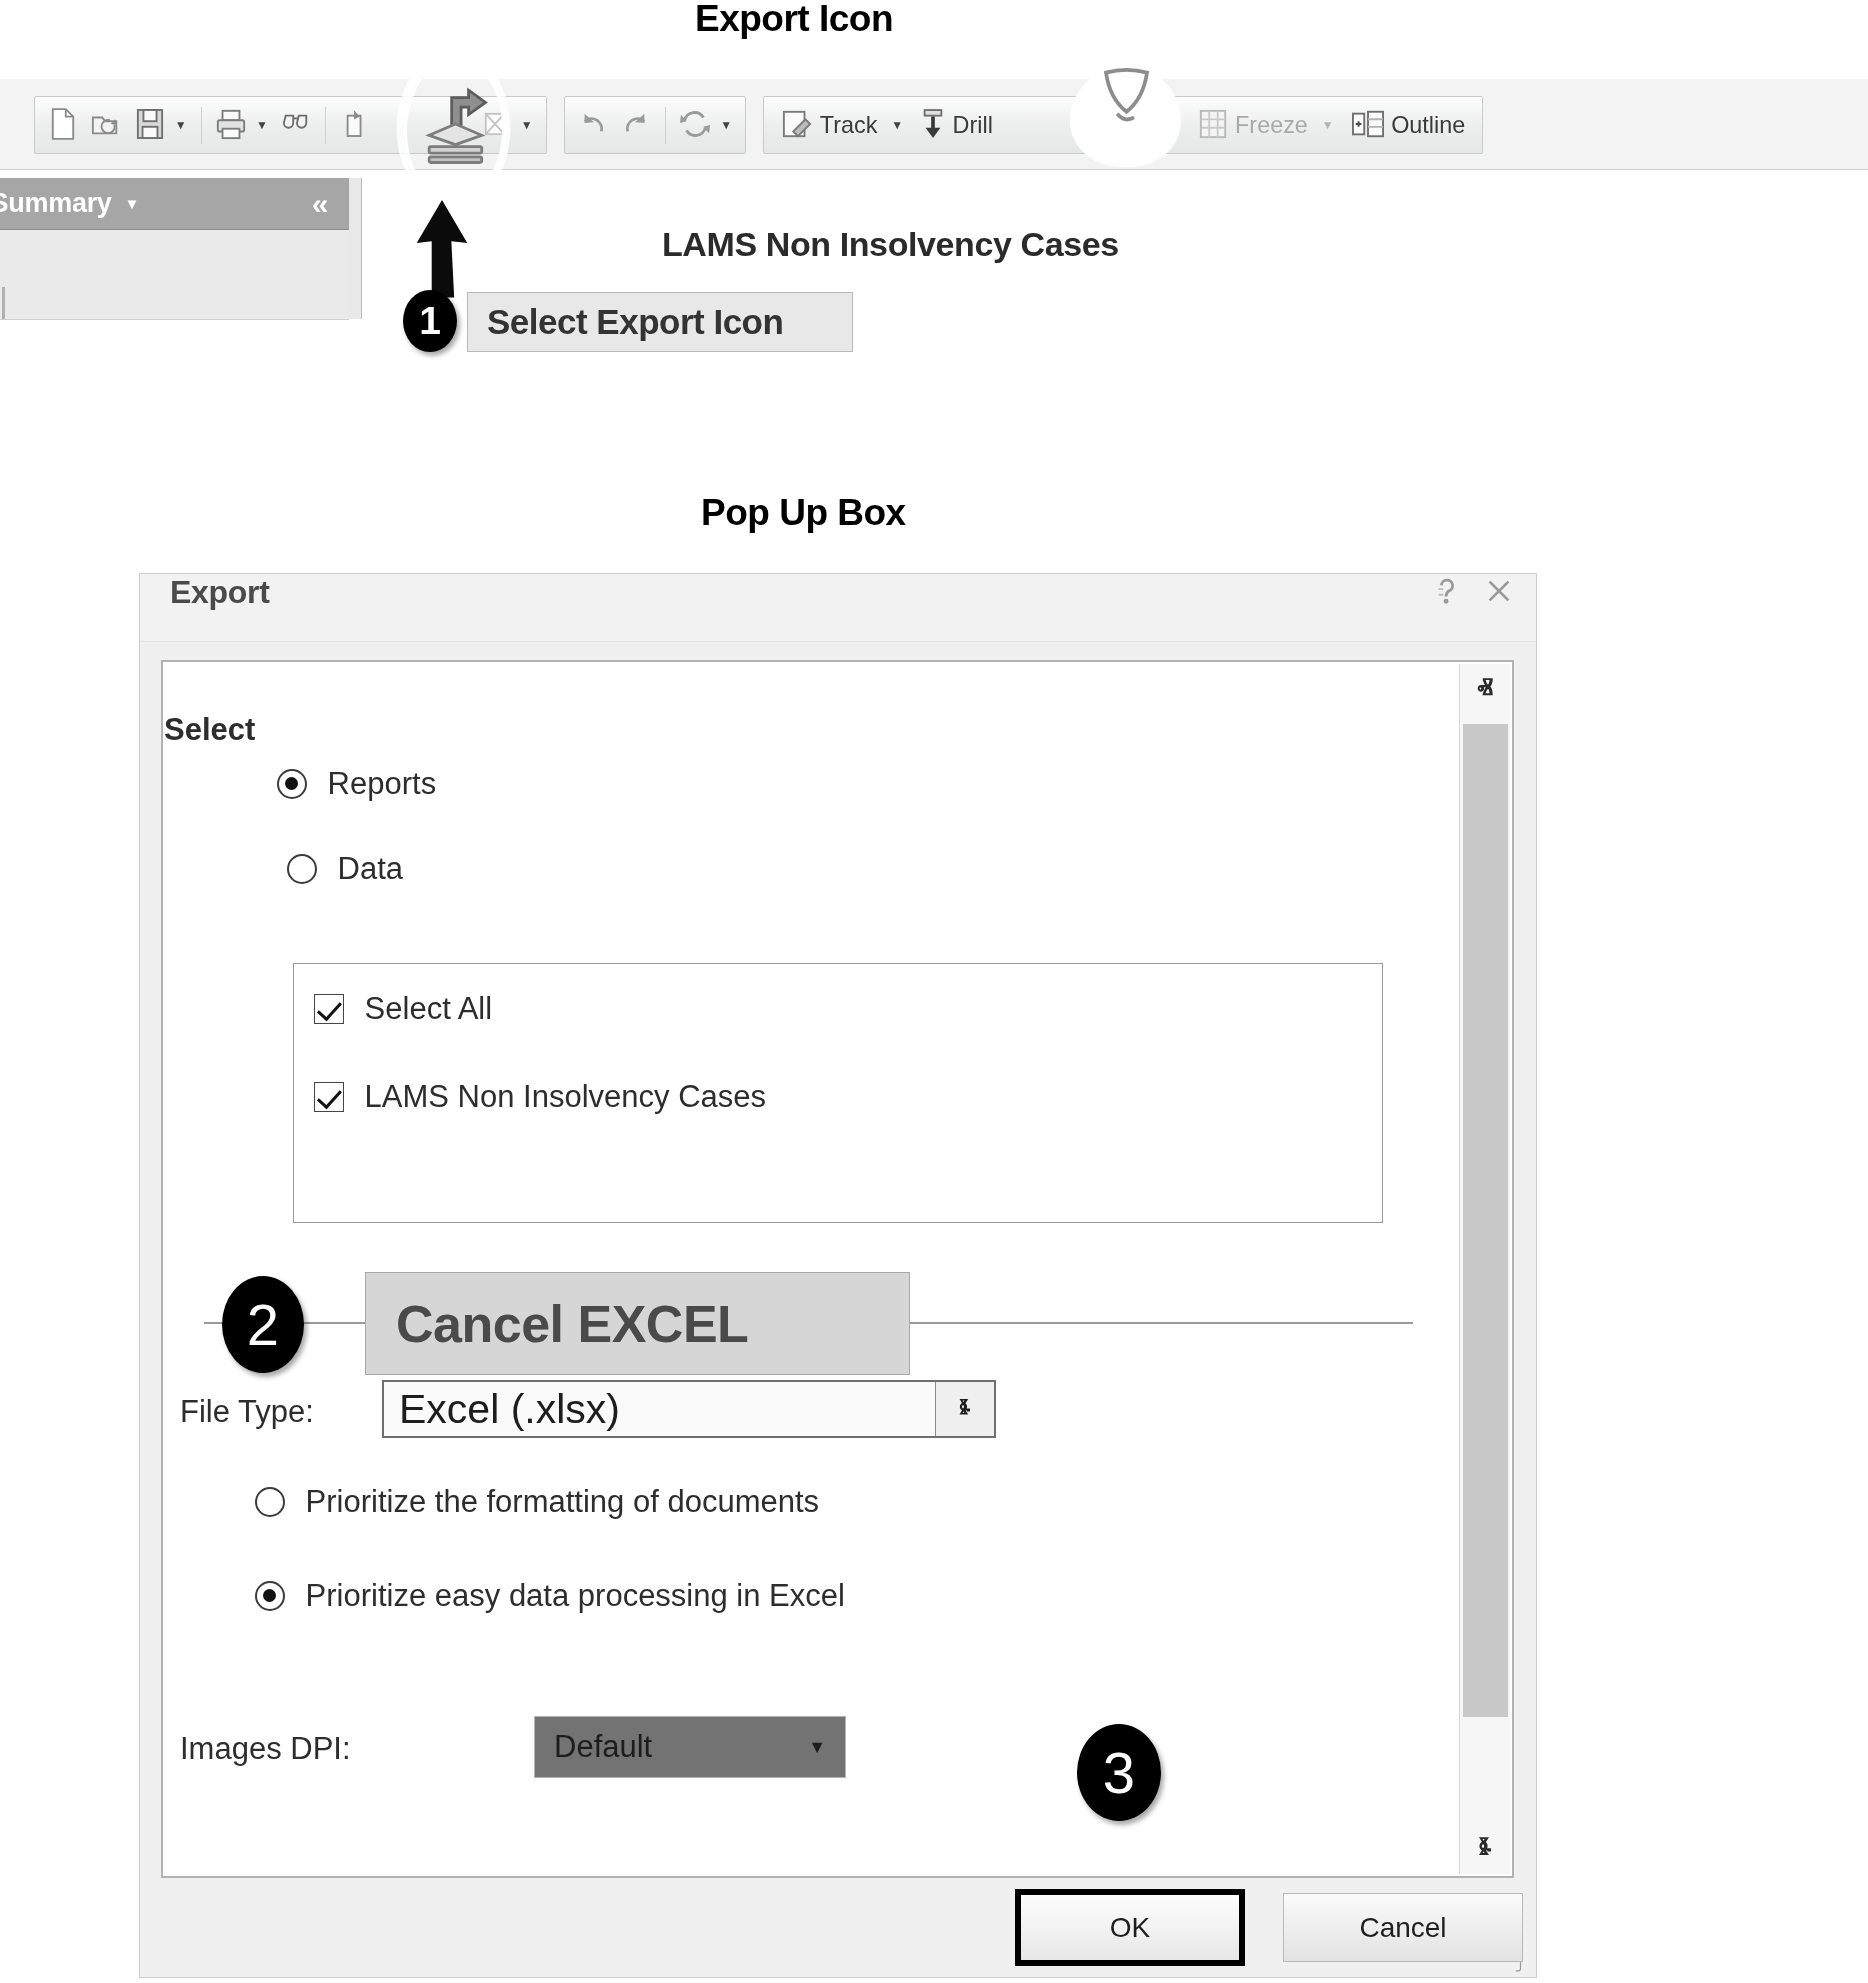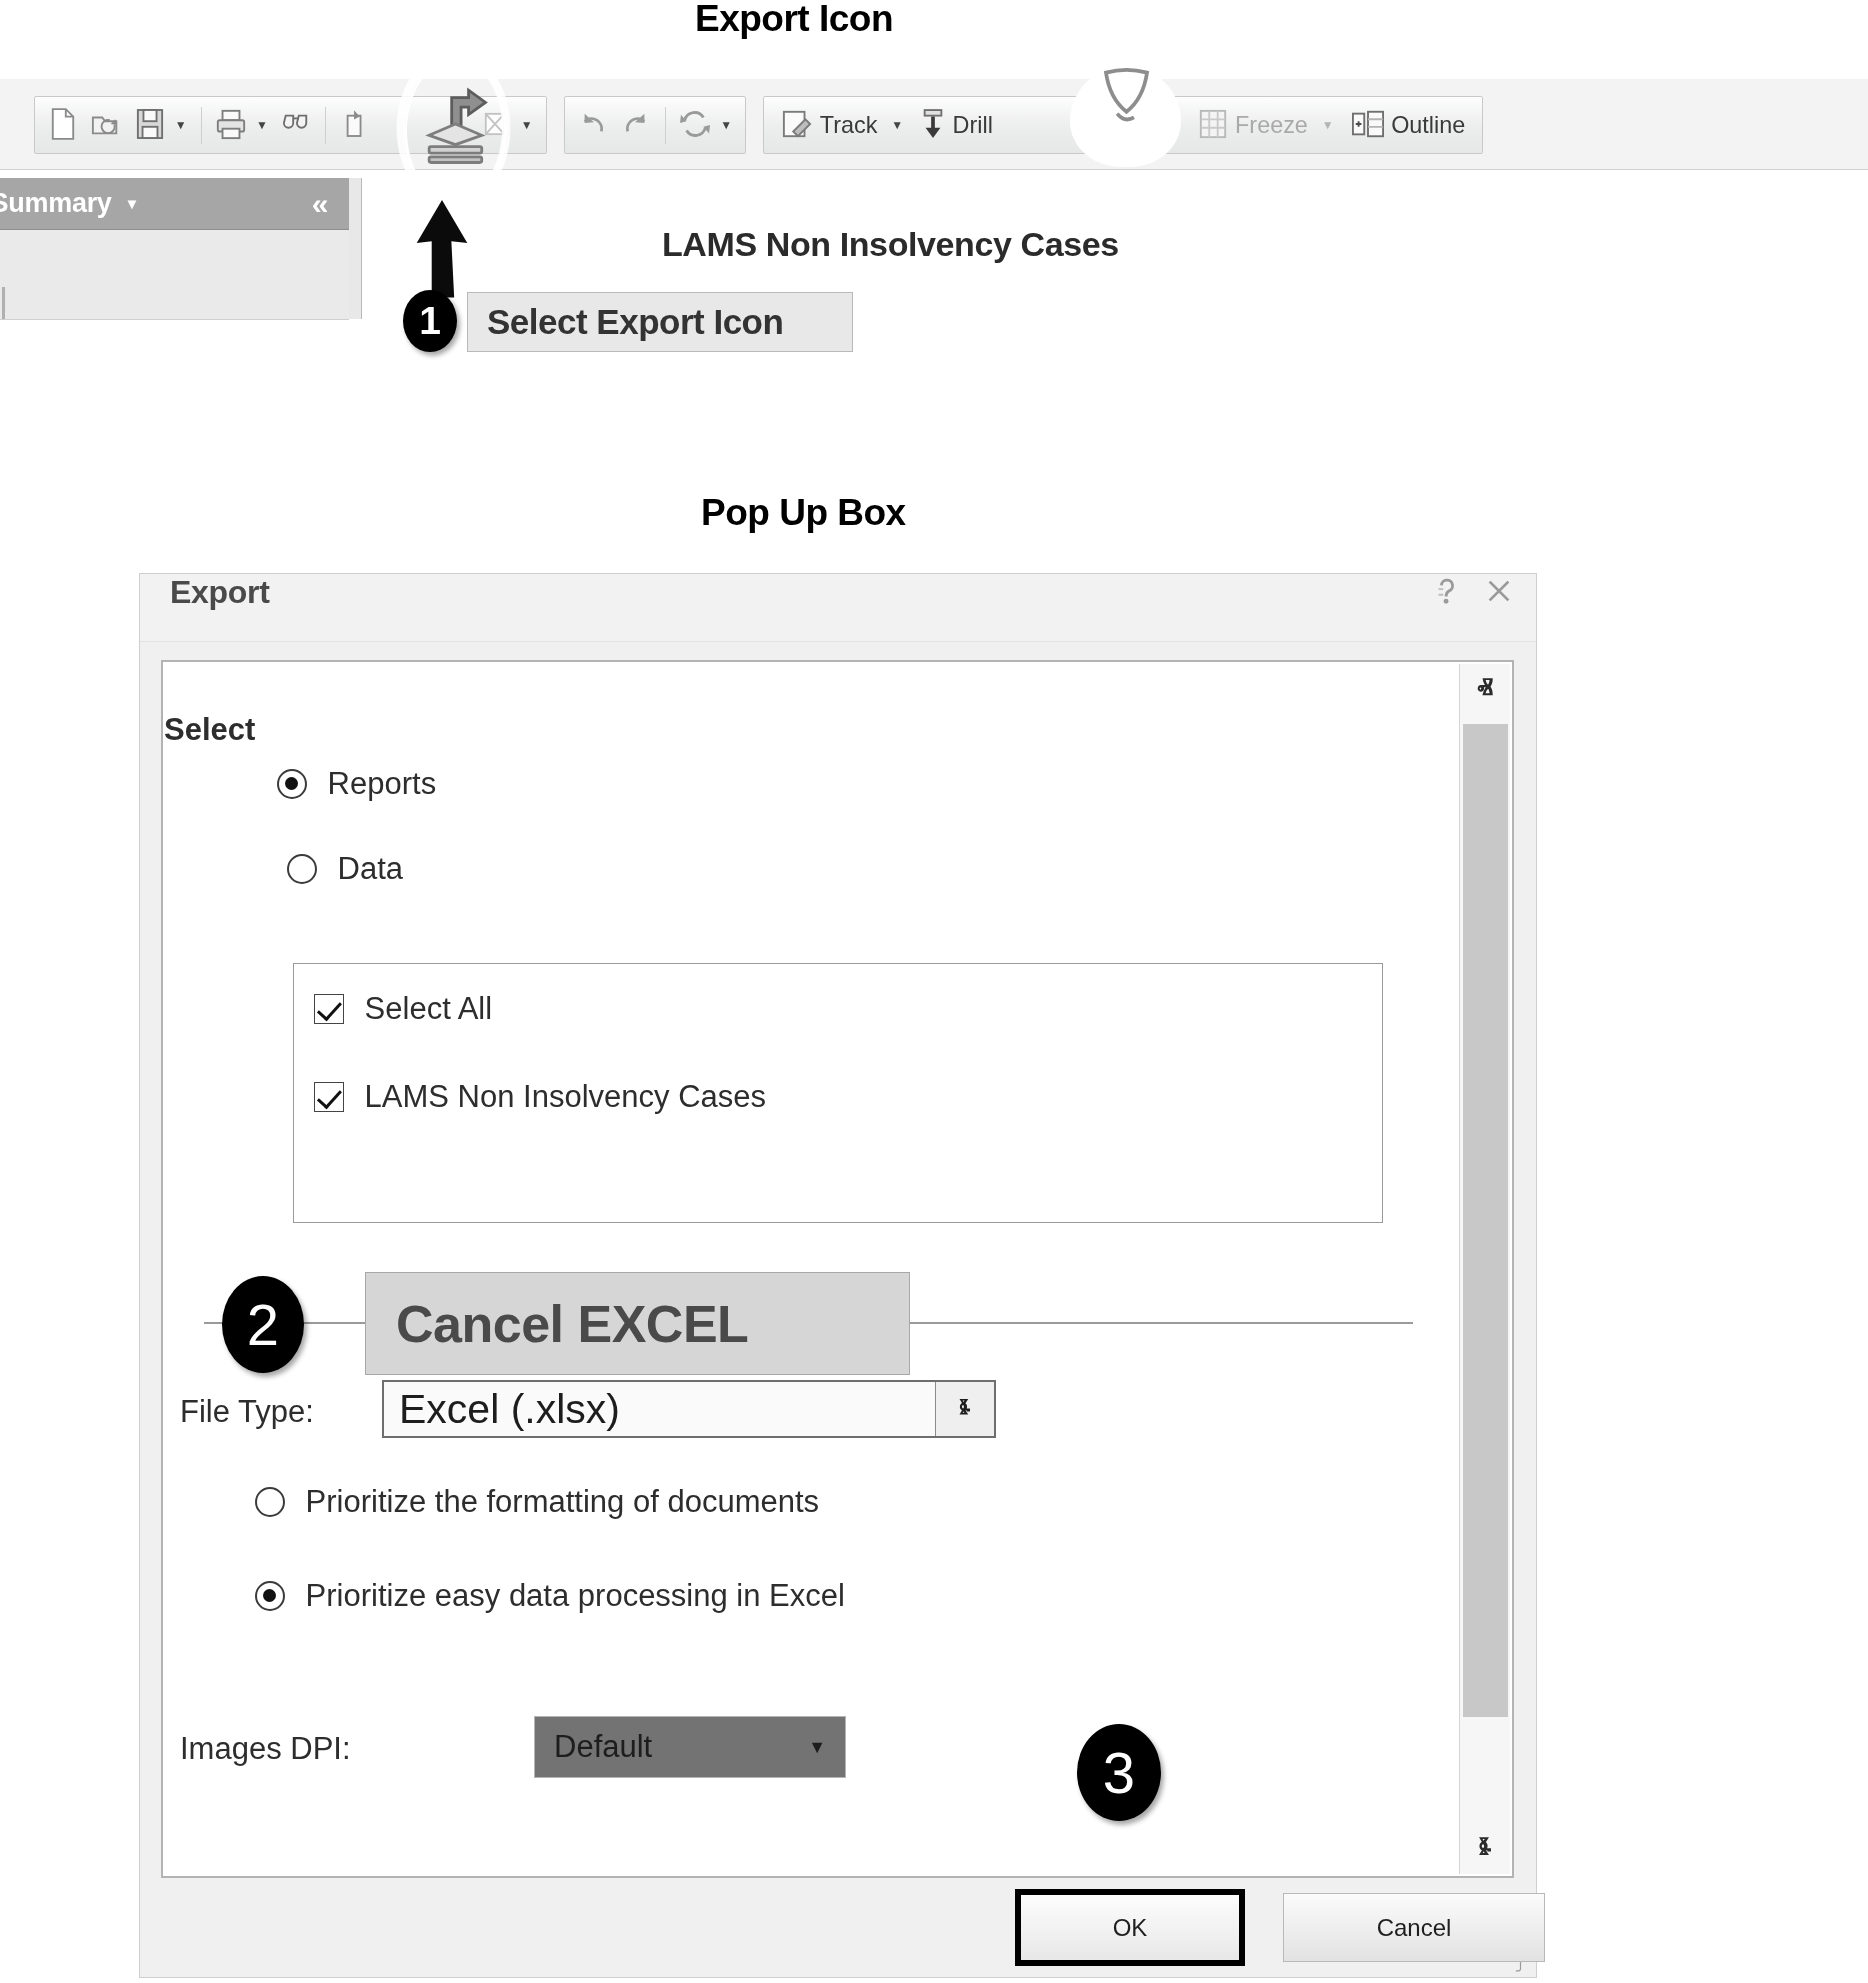--- a/index.html
+++ b/index.html
@@ -479,35 +479,35 @@
     width: 45px; height: 993px;
     background: #c8c8c8;
   }
 
   
   .dlg-btn {
     position: absolute;
     display: flex;
     align-items: center;
     justify-content: center;
-    font-size: 24px;
+    font-size: 28px;
     color: #1f1f1f;
     background: linear-gradient(#fbfbfb, #ececec 60%, #e2e2e2);
     border: 1.9px solid #b8b8b8;
     box-sizing: border-box;
   }
   #btn-ok {
     left: 1015px; top: 1889px;
     width: 230px; height: 77px;
     border: 6.6px solid #000000;
     background: linear-gradient(#fdfdfd, #f0f0f0 60%, #e7e7e7);
   }
   #btn-cancel {
     left: 1283px; top: 1893px;
-    width: 262px; height: 69px; text-align: right;
+    width: 240px; height: 69px; text-align: right;
   }
 
   
   #resize-grip {
     position: absolute;
     left: 1516px; top: 1964px;
     width: 13px; height: 13px;
     color: #9a9a9a;
     font-size: 15px;
     line-height: 13px;

